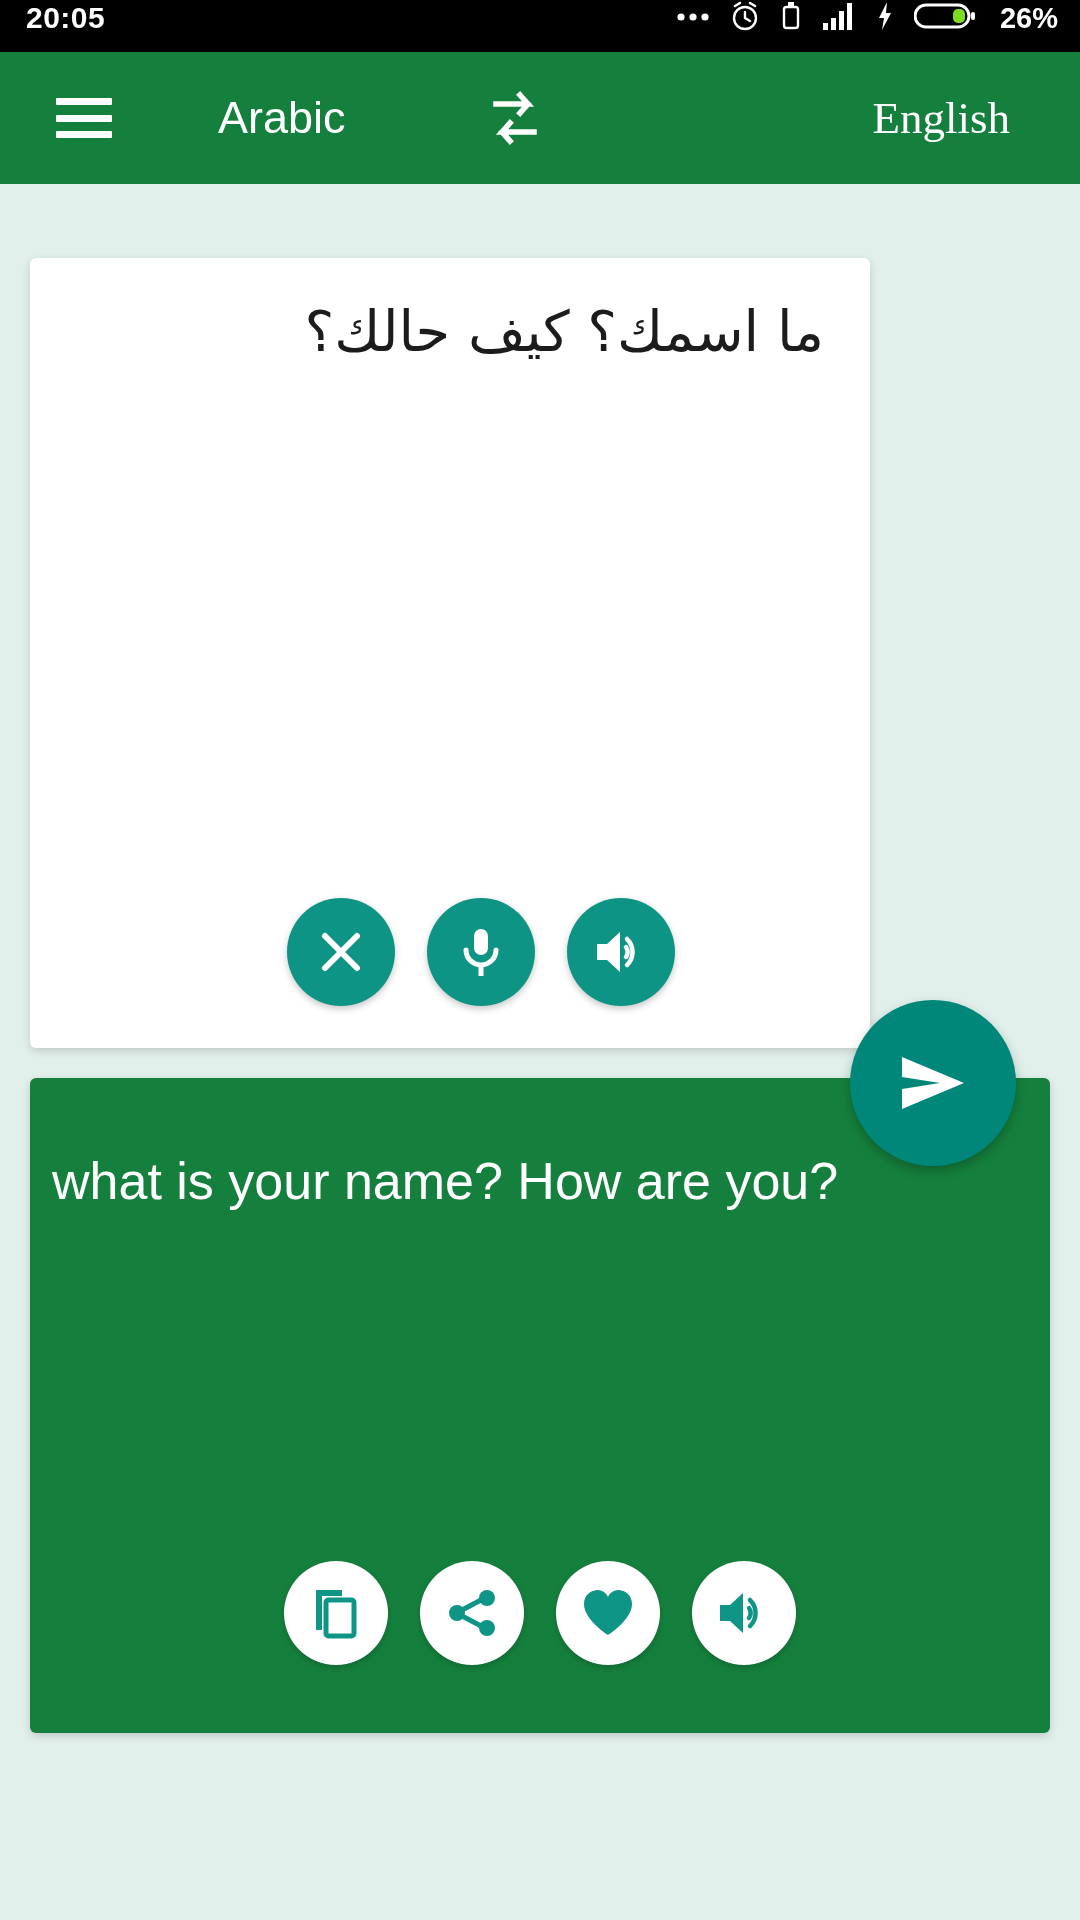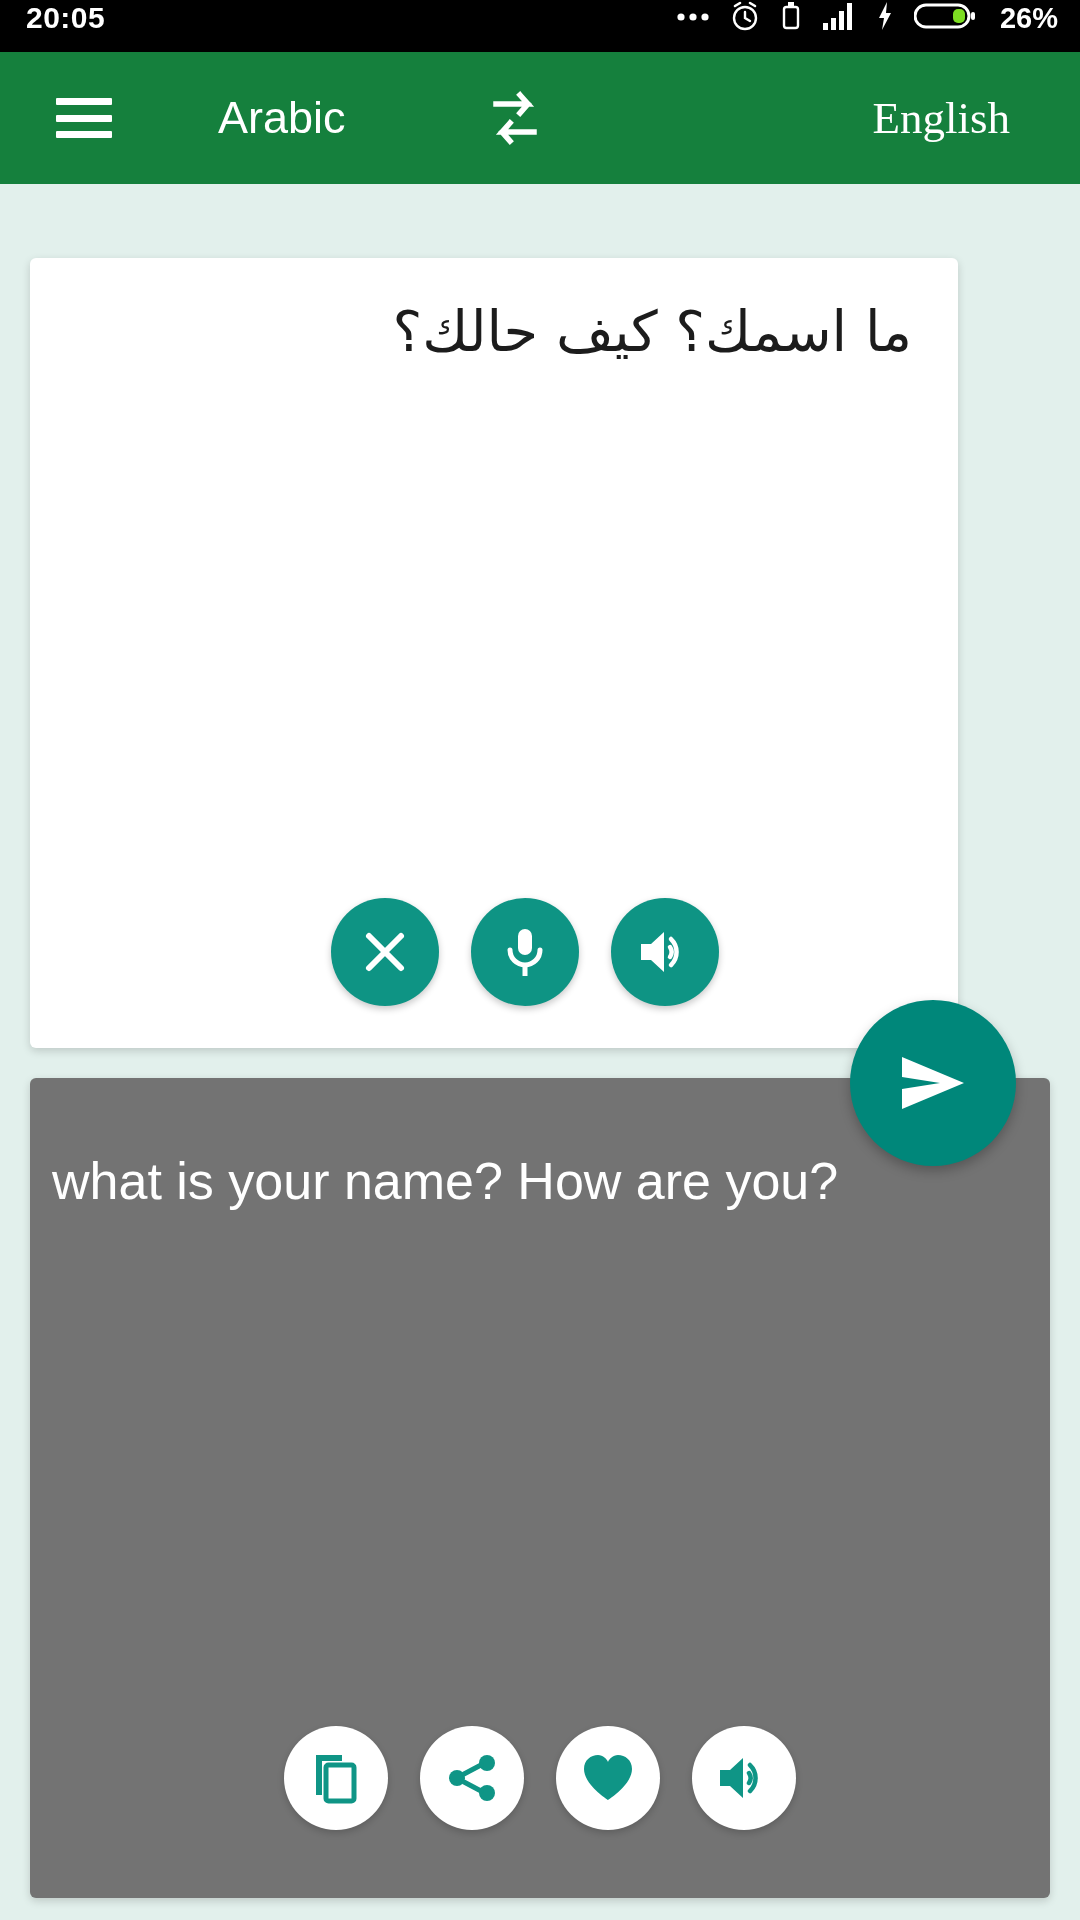--- a/index.html
+++ b/index.html
@@ -96,21 +96,21 @@
     align-items: center;
     justify-content: center;
     cursor: pointer;
   }
 
   
   .source-card {
     position: absolute;
     top: 258px;
     left: 30px;
-    width: 928px;
+    width: 840px;
     height: 790px;
     background: #ffffff;
     border-radius: 6px;
     box-shadow: 0 3px 8px rgba(0,0,0,0.16);
   }
   .source-text {
     position: absolute;
     top: 36px;
     right: 46px;
     left: 46px;
@@ -163,22 +163,22 @@
     cursor: pointer;
     z-index: 20;
   }
 
   
   .target-card {
     position: absolute;
     top: 1078px;
     left: 30px;
     width: 1020px;
-    height: 820px;
-    background: #737373;
+    height: 655px;
+    background: #15803d;
     border-radius: 6px;
     box-shadow: 0 3px 8px rgba(0,0,0,0.16);
   }
   .target-text {
     position: absolute;
     top: 70px;
     left: 22px;
     right: 70px;
     font-size: 52px;
     line-height: 1.3;

